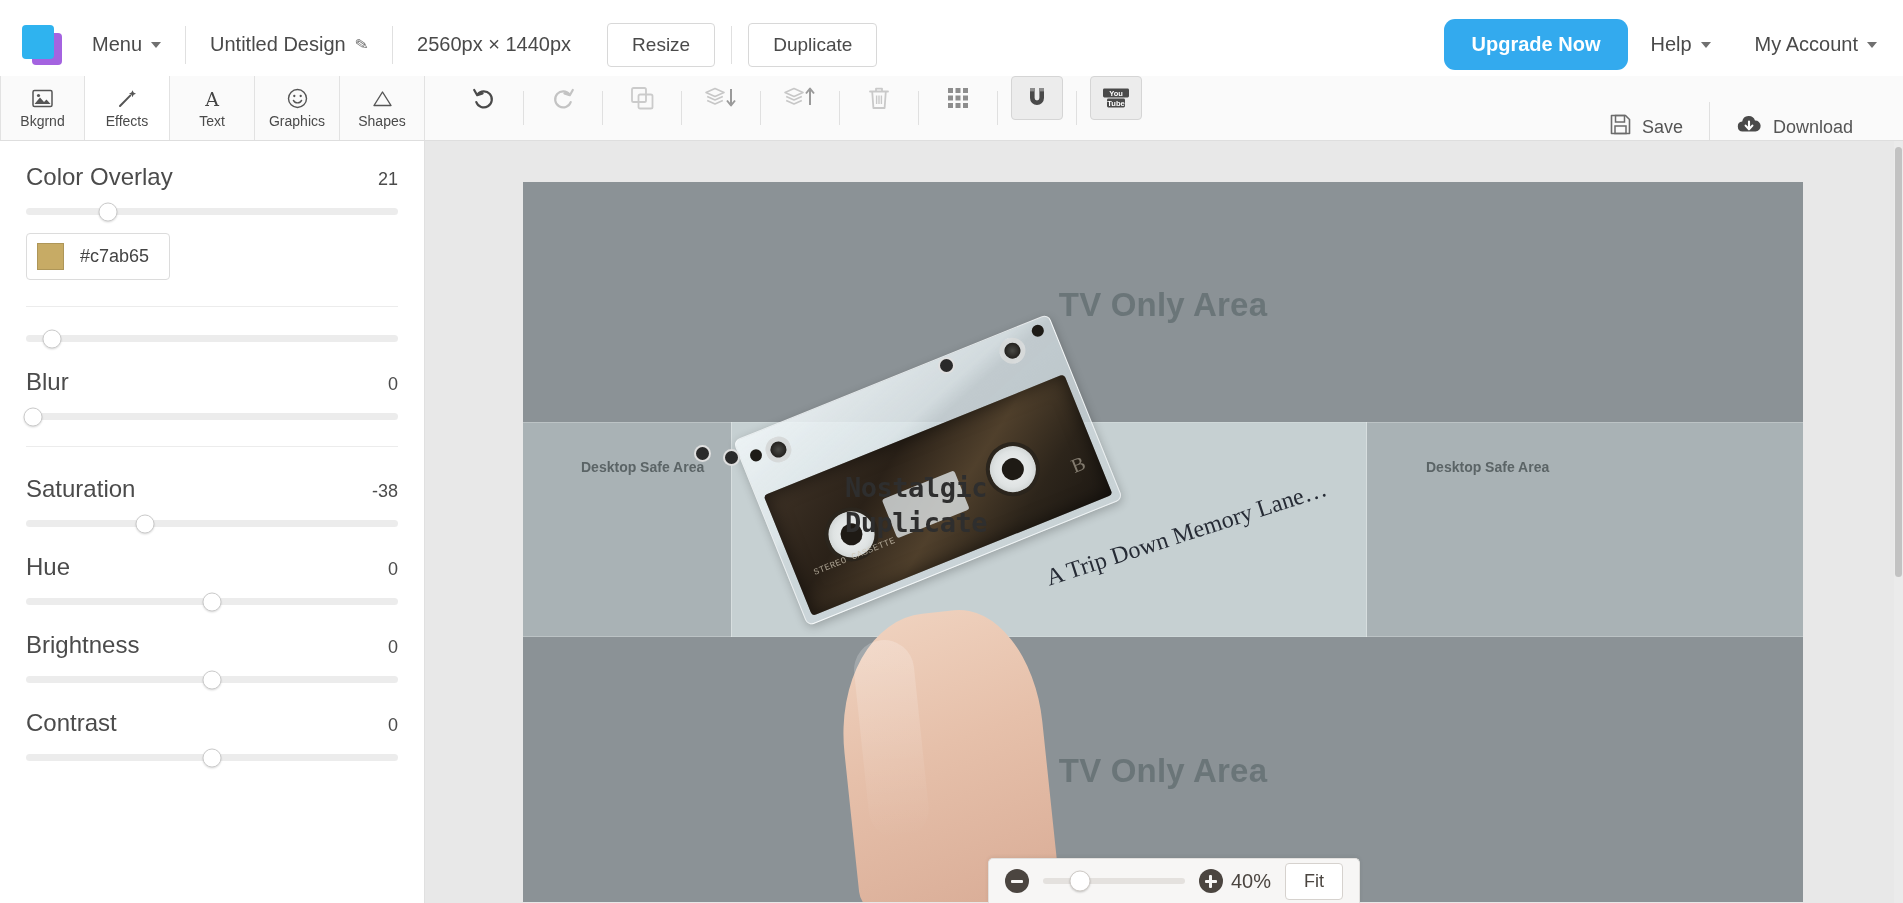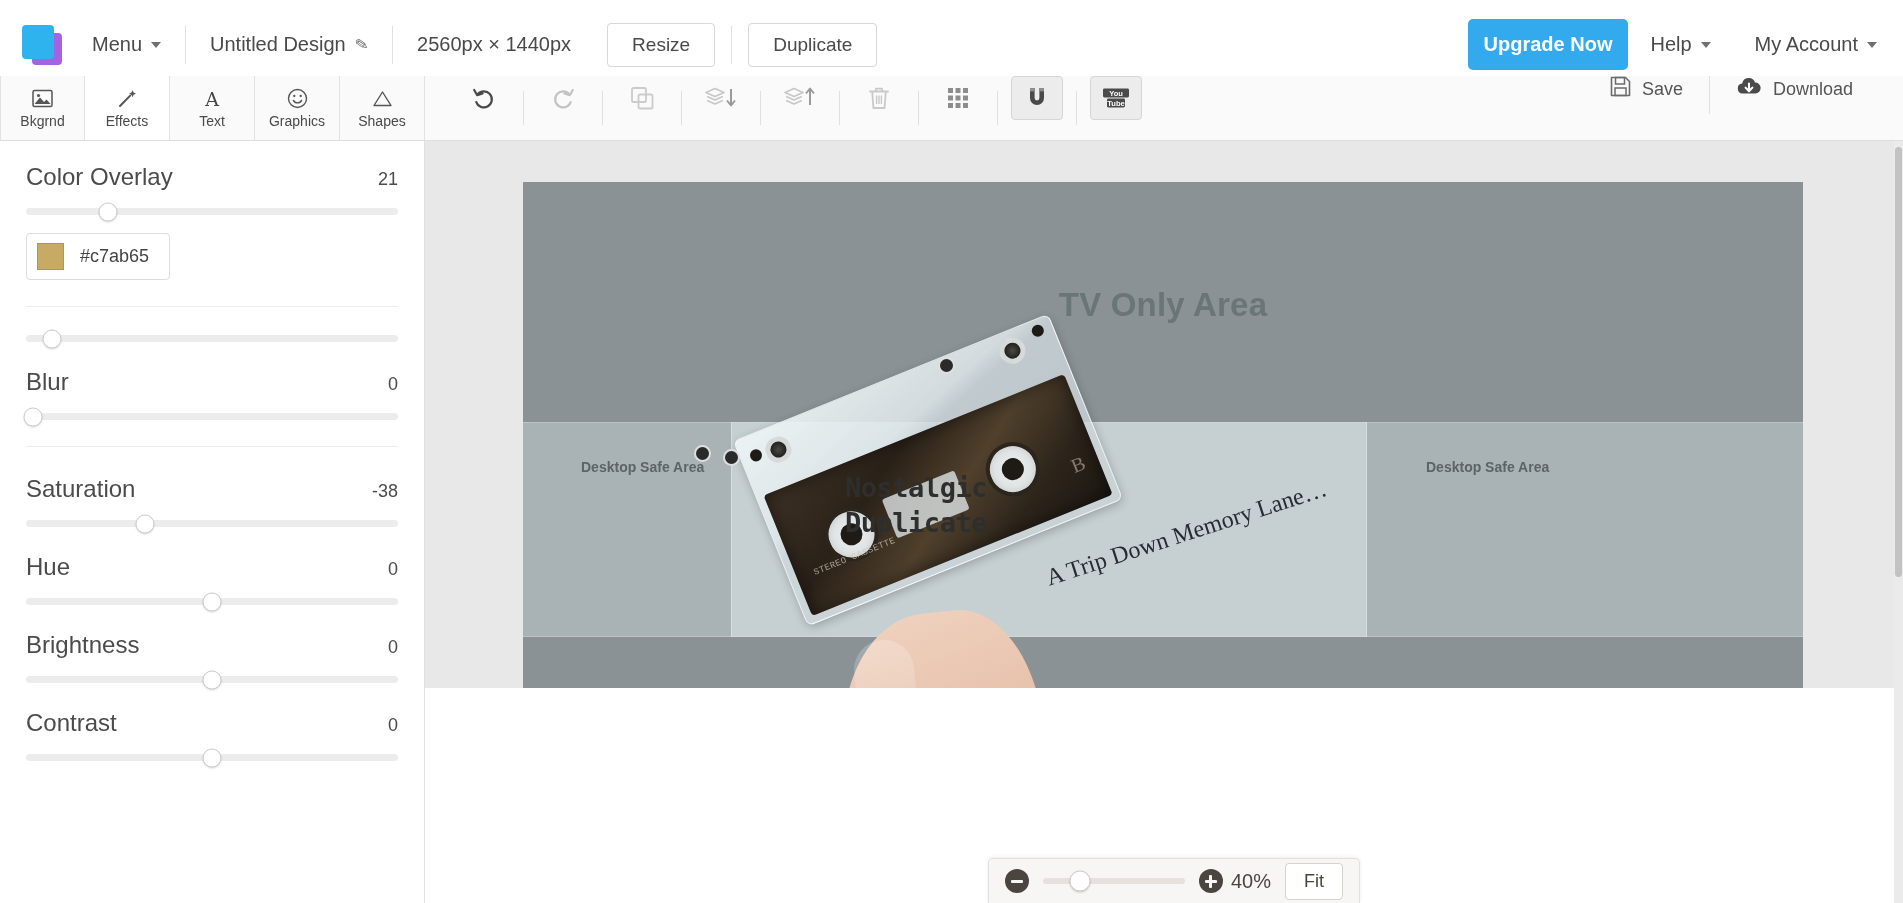--- a/index.html
+++ b/index.html
@@ -39,22 +39,22 @@
     border-left: 5px solid transparent; border-right: 5px solid transparent;
     border-top: 6px solid #707070;
   }
   .pencil { margin-left: 9px; font-size: 16px; color: #6a6a6a; transform: rotate(-10deg); }
   .tb-btn {
     border: 1px solid #d8d8d8; border-radius: 4px; background: #fff;
     font-size: 19px; color: #4a4a4a; padding: 10px 24px; margin: 0 14px;
     cursor: pointer; font-family: inherit;
   }
   #upgrade {
-    background: #33aaee; color: #fff; border: none; border-radius: 5px;
-    font-size: 20px; font-weight: bold; padding: 14px 16px; margin-left: auto;
+    background: #33aaee; color: #fff; border: none; border-radius: 11px;
+    font-size: 20px; font-weight: bold; padding: 14px 28px; margin-left: auto;
     cursor: pointer; font-family: inherit;
   }
 
   
   #toolbar {
     position: absolute; left: 0; top: 76px; width: 1903px; height: 65px;
     background: #fafafa; border-bottom: 1px solid #dedede;
     display: flex; align-items: stretch;
   }
   .tab {
@@ -68,21 +68,21 @@
   .tab .tl { font-size: 14px; color: #4a4a4a; }
 
   .tool-group { display: flex; align-items: flex-start; margin-left: 24px; }
   .tool {
     width: 52px; height: 44px; margin: 0 9px; border-radius: 4px;
     display: flex; align-items: center; justify-content: center; cursor: pointer;
   }
   .tool.on { background: #ececec; border: 1px solid #d5d5d5; }
   .vsep { width: 1px; height: 34px; background: #e0e0e0; margin: 0 4px; align-self: center; }
 
-  #tb-right { margin-left: auto; display: flex; align-items: flex-start; padding-right: 26px; }
+  #tb-right { margin-left: auto; display: flex; align-items: flex-end; padding-right: 26px; }
   .tb-action {
     display: flex; align-items: center; gap: 11px; padding: 0 24px;
     font-size: 18px; color: #555; cursor: pointer;
   }
 
   
   #panel {
     position: absolute; left: 0; top: 141px; width: 425px; height: 762px;
     background: #ffffff; border-right: 1px solid #e0e0e0;
     padding: 22px 26px 0 26px; overflow: hidden;
@@ -104,21 +104,21 @@
     margin-top: 18px; display: inline-flex; align-items: center; gap: 16px;
     border: 1px solid #dcdcdc; border-radius: 4px; padding: 9px 20px 9px 10px;
     cursor: pointer; background: #fff;
   }
   #swatch { width: 27px; height: 27px; border: 1px solid rgba(0,0,0,.12); }
   #swatch-hex { font-size: 18px; color: #444; }
   .divider { height: 1px; background: #ececec; margin: 10px 0 28px 0; }
 
   
   #workspace {
-    position: absolute; left: 425px; top: 141px; width: 1478px; height: 547px;
+    position: absolute; left: 425px; top: 141px; width: 1478px; height: 762px;
     background: #e8e8e8; overflow: hidden;
   }
   #canvas {
     position: absolute; left: 98px; top: 41px; width: 1280px; height: 720px;
     background: #8b9296; overflow: hidden;
   }
   .tv-label {
     position: absolute; width: 100%; text-align: center;
     font-size: 33px; font-weight: bold; color: rgba(80,92,96,.55);
     letter-spacing: .2px;

